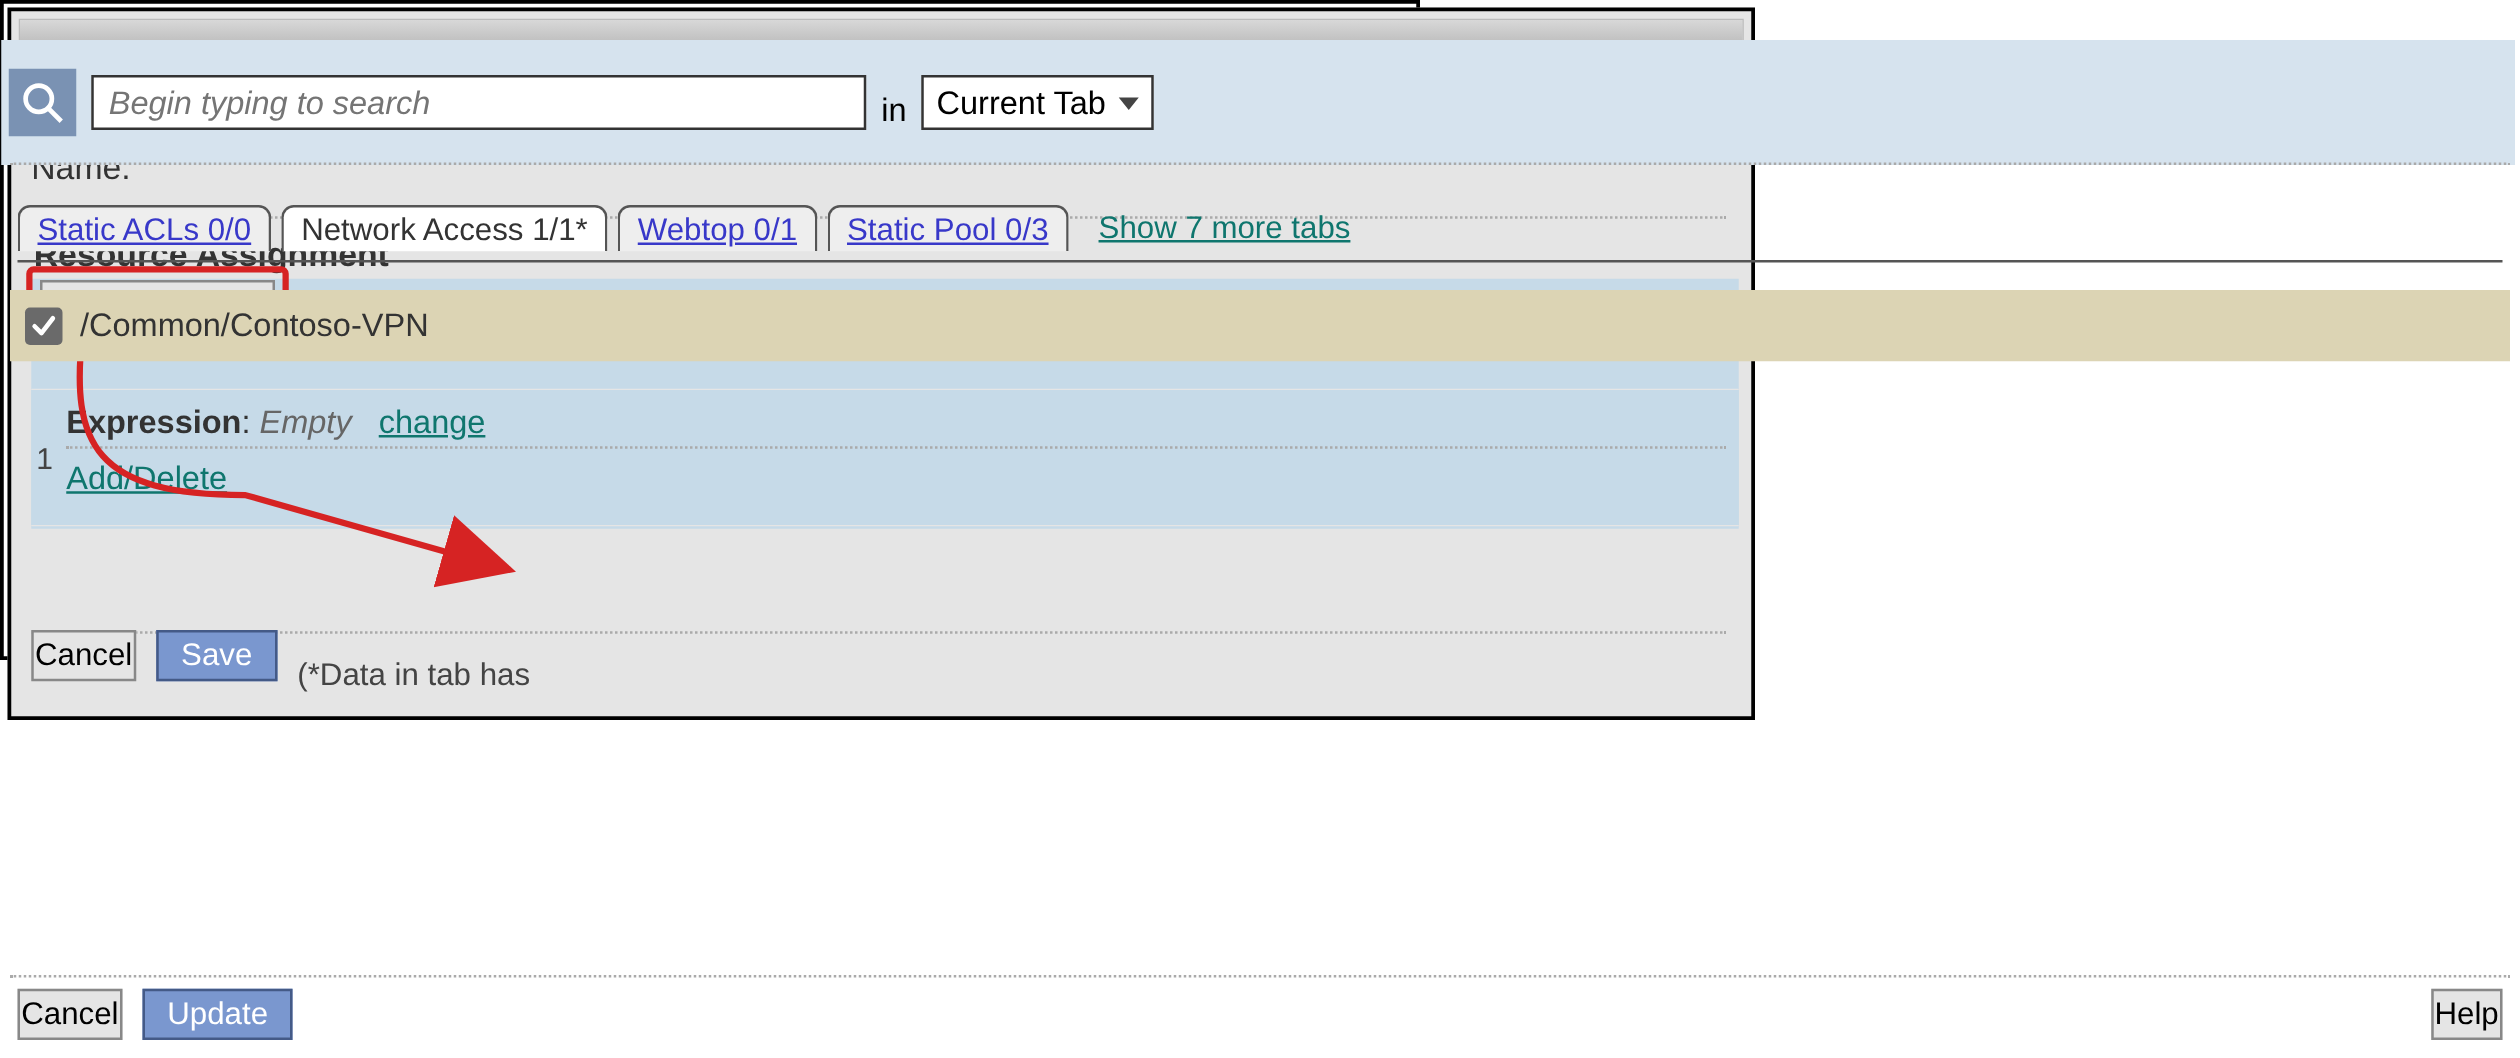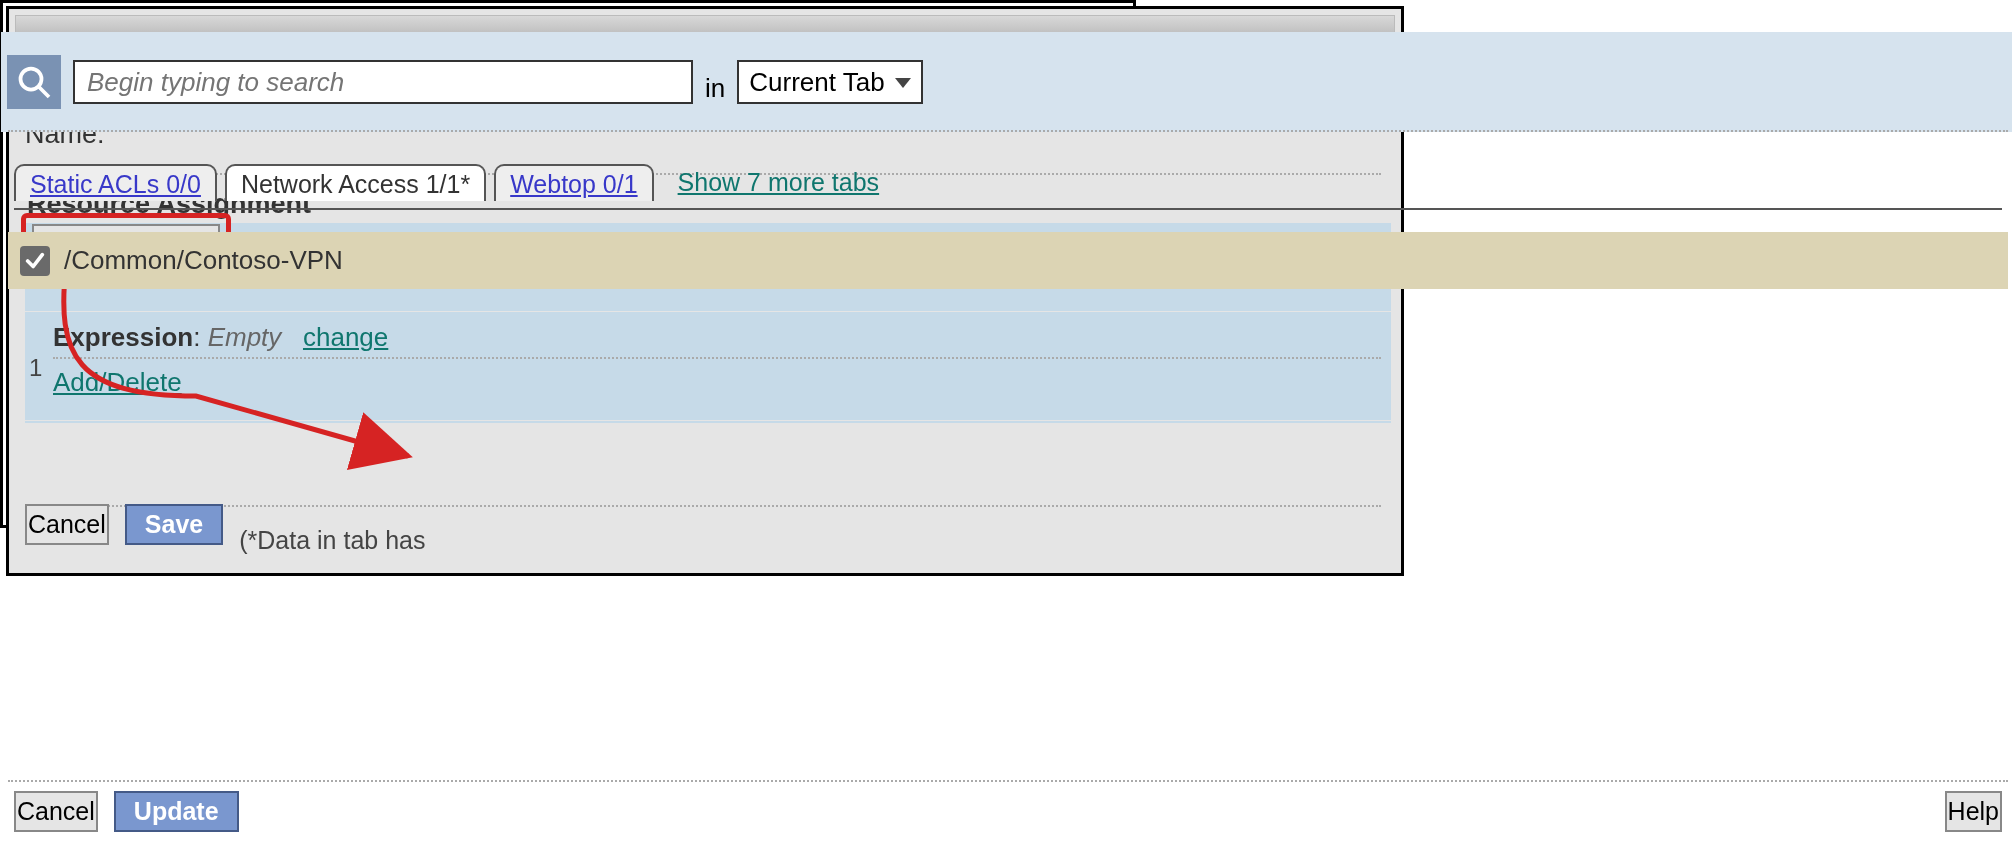--- a/index.html
+++ b/index.html
@@ -122,21 +122,21 @@
   .btn-std {
     background: #e5e5e5;
     border: 2px solid #888;
     padding: 4px 1px;
     font-size: 25px;
     cursor: pointer;
   }
   .btn-primary {
     background: #7a97cf;
     color: #fff;
-    font-weight: bold;
+    font-weight: normal;
     border: 2px solid #445a87;
     padding: 4px 18px;
     font-size: 25px;
     cursor: pointer;
   }
   .note { font-size: 25px; color: #444; margin-top: 33px; }
 
   
   #panel-right {
     left: 416px; top: 198px;
@@ -293,20 +293,21 @@
       </select>
     </span>
   </div>
 
   <div class="dotted-full" style="top:130px;"></div>
 
   <div class="inner-tabs">
     <div class="itab link-tab">Static ACLs 0/0</div>
     <div class="itab active">Network Access 1/1*</div>
     <div class="itab link-tab">Webtop 0/1</div>
+    <div class="itab link-tab">Static Pool 0/3</div>
     <span class="link more-link">Show 7 more tabs</span>
   </div>
   <div class="inner-tab-line"></div>
 
   <div class="item-row">
     <span class="chk">
       <svg viewBox="0 0 24 24">
           <path d="M4 12 L10 18 L20 5" stroke="#fff" stroke-width="4" fill="none" stroke-linecap="round" stroke-linejoin="round"></path>
         </svg>
     </span>

